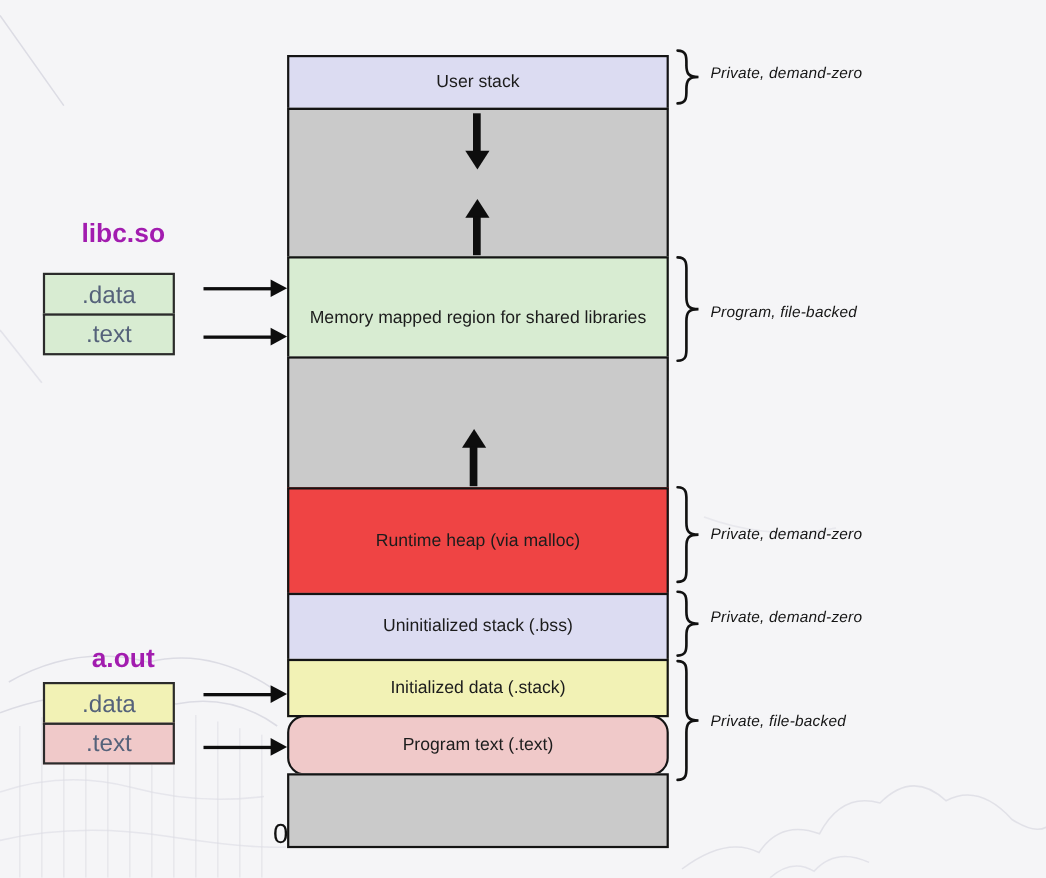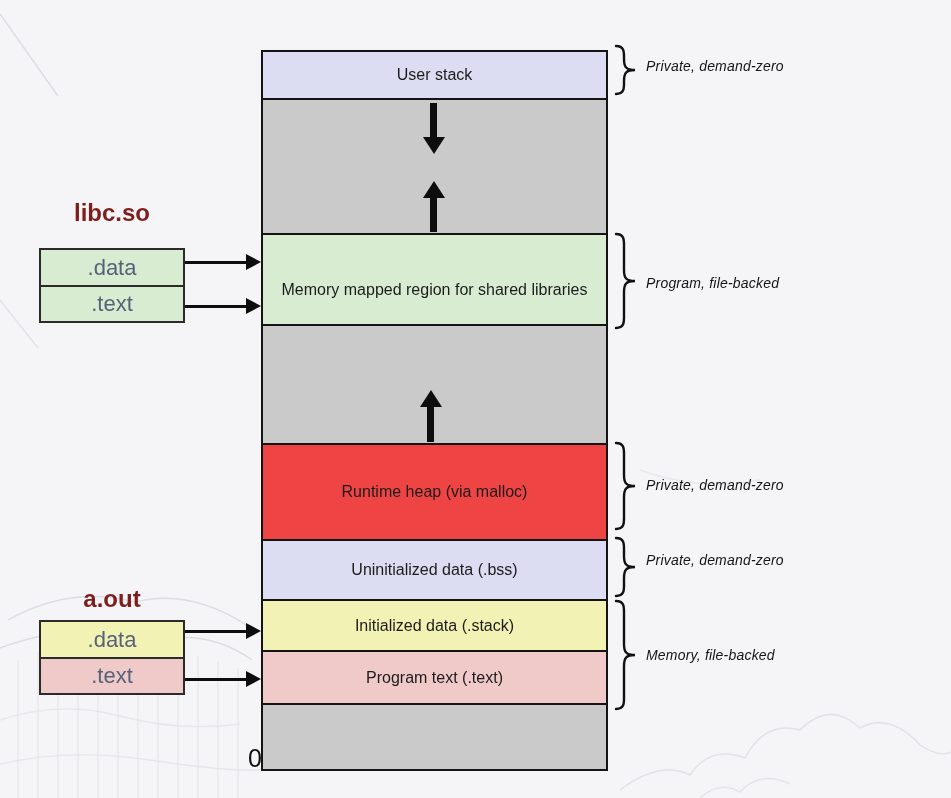--- a/index.html
+++ b/index.html
@@ -21,23 +21,23 @@
   
   .stem-v{position:absolute;width:7px;background:#0d0d0d;}
   .head-down{position:absolute;width:0;height:0;
     border-left:11px solid transparent;border-right:11px solid transparent;
     border-top:17px solid #0d0d0d;}
   .head-up{position:absolute;width:0;height:0;
     border-left:11px solid transparent;border-right:11px solid transparent;
     border-bottom:17px solid #0d0d0d;}
   
   .file-title{position:absolute;left:39px;width:146px;text-align:center;
-    font-weight:bold;font-size:24px;color:#7f1d1d;}
+    font-weight:bold;font-size:24px;color:#a21caf;}
   .sect{
-    position:absolute;left:39px;width:146px;box-sizing:border-box;
+    position:absolute;left:39px;width:120px;box-sizing:border-box;
     border:2px solid #2b2b2b;display:flex;align-items:center;justify-content:center;
     font-size:22px;color:#55627a;
   }
   
   .hline{position:absolute;height:2.5px;background:#0d0d0d;}
   .hhead{position:absolute;width:0;height:0;
     border-top:8px solid transparent;border-bottom:8px solid transparent;
     border-left:15px solid #0d0d0d;}
   
   svg.brace{position:absolute;left:612px;overflow:visible;}
@@ -73,26 +73,26 @@
   </div>
   <div class="region" style="top: 98px; height: 137px; background: rgb(202, 202, 202);"></div>
   <div class="region" style="top: 233px; height: 113px; background: rgb(216, 236, 210); text-align: center;">
     <span class="lbl">Memory mapped region for shared libraries</span>
   </div>
   <div class="region" style="top: 324px; height: 121px; background: rgb(202, 202, 202);"></div>
   <div class="region" style="top: 443px; height: 98px; background: #ef4444;">
     <span class="lbl">Runtime heap (via malloc)</span>
   </div>
   <div class="region" style="top: 539px; height: 62px; background: rgb(220, 220, 242);">
-    <span class="lbl">Uninitialized data (.bss)</span>
+    <span class="lbl">Uninitialized stack (.bss)</span>
   </div>
   <div class="region" style="top: 599px; height: 53px; background: rgb(242, 242, 181);">
     <span class="lbl">Initialized data (.stack)</span>
   </div>
-  <div class="region" style="top: 650px; height: 55px; background: rgb(240, 201, 201);">
+  <div class="region" style="top: 650px; height: 55px; background: rgb(240, 201, 201); border-radius: 16px;">
     <span class="lbl">Program text (.text)</span>
   </div>
   <div class="region" style="top: 703px; height: 68px; background: rgb(202, 202, 202);"></div>
   <div class="origin">0</div>
 </div>
 
 <div>
   <div class="stem-v abs" style="left:430px;top:103px;height:35px;"></div>
   <div class="head-down abs" style="left:423px;top:137px;"></div>
 </div>
@@ -146,13 +146,13 @@
     <path d="M4 2 C13 2 12 9 12 16 L12 20 C12 28 14 31 23 31 C14 31 12 34 12 42 L12 46 C12 53 13 60 4 60"></path>
   </svg>
 <svg class="brace" style="top:599px;" width="28" height="112" viewBox="0 0 28 112">
     <path d="M4 2 C13 2 12 9 12 16 L12 45 C12 53 14 56 23 56 C14 56 12 59 12 67 L12 96 C12 103 13 110 4 110"></path>
   </svg>
 
 <div class="anno" style="top:58px;">Private, demand-zero</div>
 <div class="anno" style="top:275px;">Program, file-backed</div>
 <div class="anno" style="top:477px;">Private, demand-zero</div>
 <div class="anno" style="top:552px;">Private, demand-zero</div>
-<div class="anno" style="top:647px;">Memory, file-backed</div>
+<div class="anno" style="top:647px;">Private, file-backed</div>
 
 </body></html>

